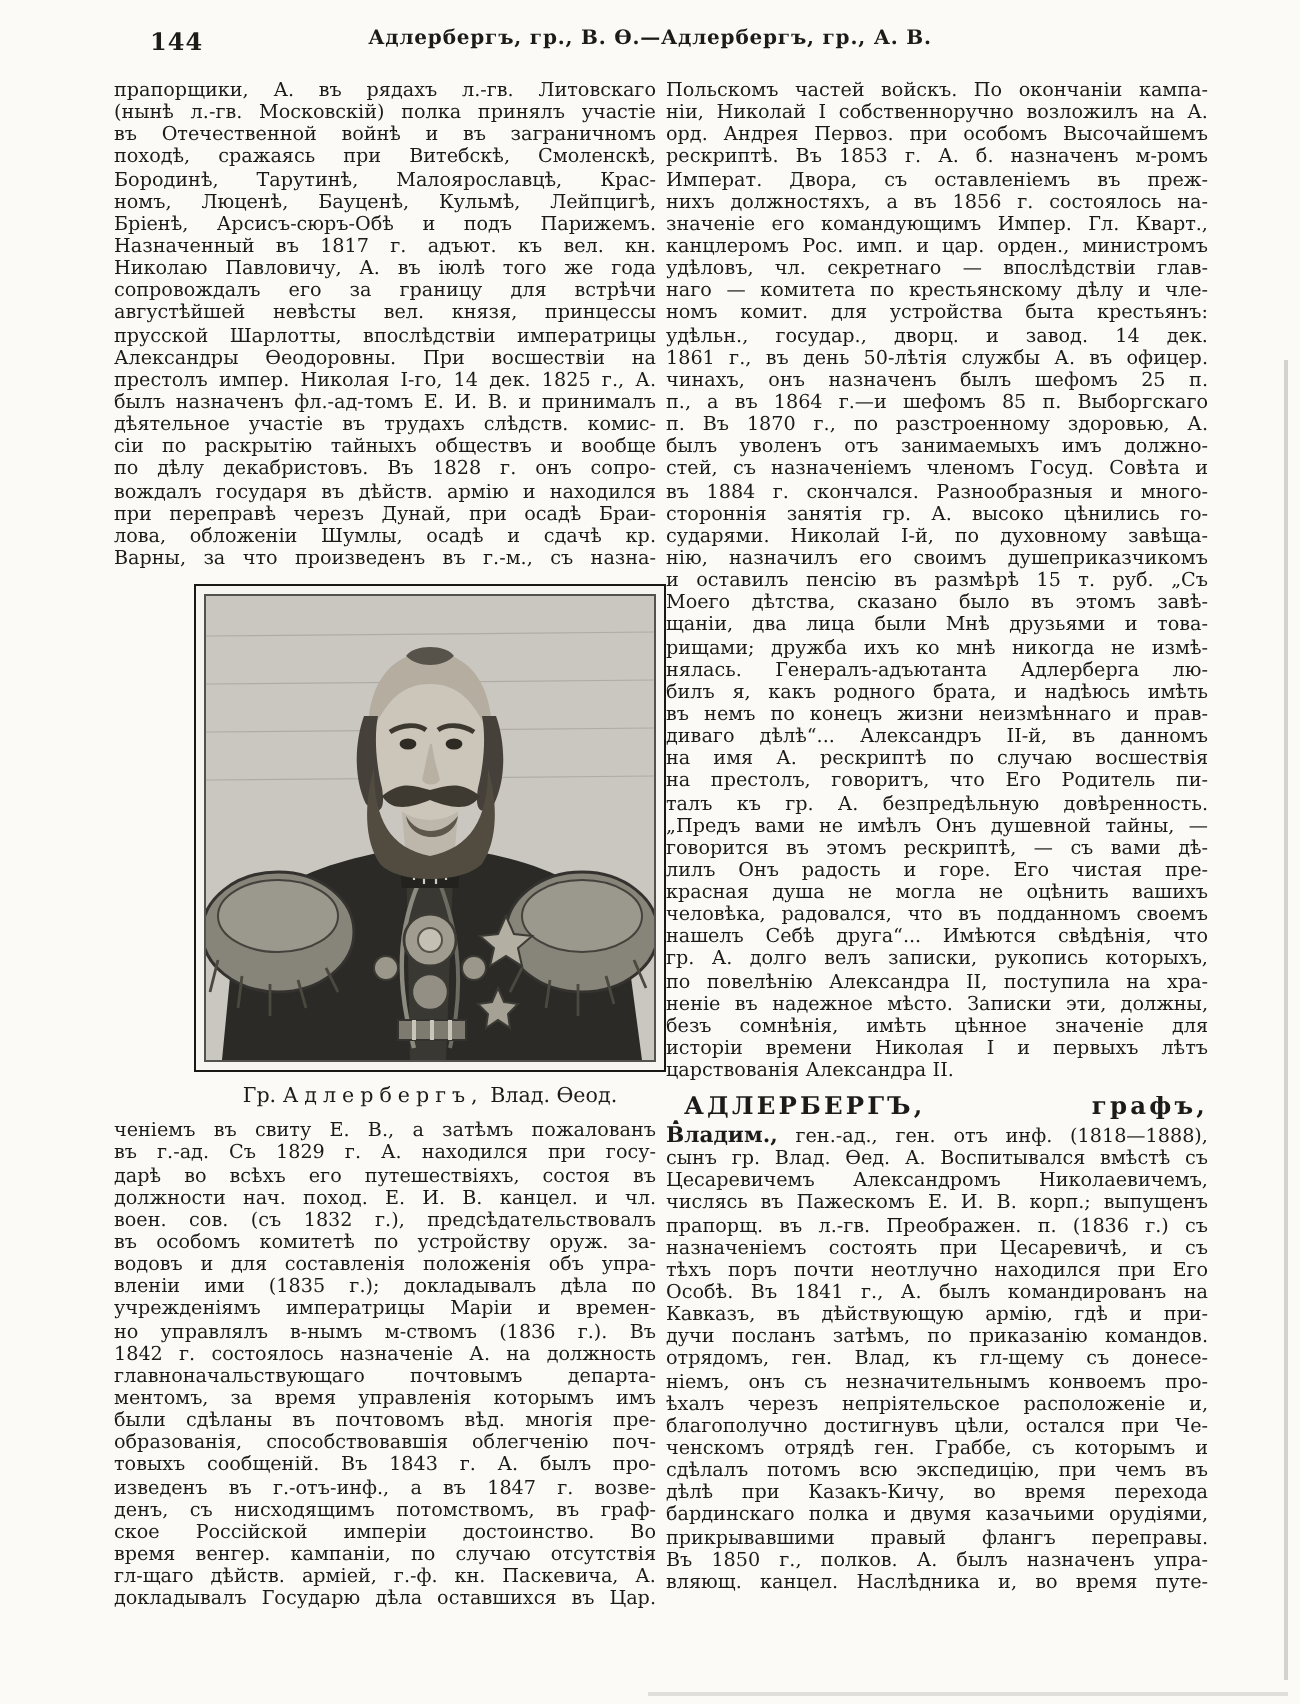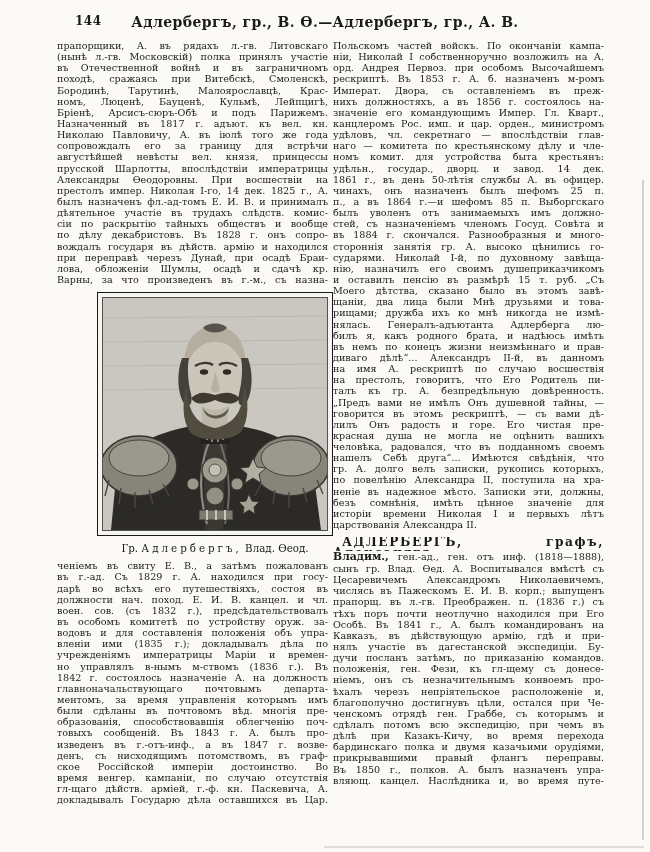--- a/index.html
+++ b/index.html
@@ -7,21 +7,21 @@
     width:650px;height:852px;position:relative;overflow:hidden;
     background:#fbfaf7;color:#1c1b19;
     font-family:"DejaVu Serif","Liberation Serif",serif;
   }
   .page-edge-r{position:absolute;right:6px;top:180px;width:2px;height:660px;background:#b9b7b2;opacity:.6;}
   .page-edge-b{position:absolute;right:6px;bottom:4px;width:320px;height:2px;background:#c4c2bd;opacity:.5;}
 
   .runhead{position:absolute;top:12px;left:0;width:522px;height:20px;}
   .pagenum{position:absolute;left:75px;top:2px;font-size:12px;font-weight:bold;letter-spacing:.5px;}
   .headtitle{position:absolute;left:0;width:650px;text-align:center;top:2px;
-    font-size:14px;font-weight:bold;letter-spacing:.4px;}
+    font-size:10px;font-weight:bold;letter-spacing:.4px;}
 
   .col{position:absolute;top:40px;width:271px;font-size:9.6px;line-height:11.15px;}
   .col-left{left:57px;}
   .col-right{left:333px;}
 
   .tl{height:11.15px;overflow:hidden;text-align:justify;text-align-last:justify;word-spacing:.2px;}
   .tl-left{text-align-last:left;}
 
   .figure-block{margin:7px 0 0 28px;width:236px;padding-left:12px;}
   .fig-frame{border:1.6px solid #181816;padding:4px;background:#f6f5f1;}
@@ -196,20 +196,21 @@
       <div class="tl">нихъ должностяхъ, а въ 1856 г. состоялось на-</div>
       <div class="tl">значеніе его командующимъ Импер. Гл. Кварт.,</div>
       <div class="tl">канцлеромъ Рос. имп. и цар. орден., министромъ</div>
       <div class="tl">удѣловъ, чл. секретнаго — впослѣдствіи глав-</div>
       <div class="tl">наго — комитета по крестьянскому дѣлу и чле-</div>
       <div class="tl">номъ комит. для устройства быта крестьянъ:</div>
       <div class="tl">удѣльн., государ., дворц. и завод. 14 дек.</div>
       <div class="tl">1861 г., въ день 50-лѣтія службы А. въ офицер.</div>
       <div class="tl">чинахъ, онъ назначенъ былъ шефомъ 25 п.</div>
       <div class="tl">п., а въ 1864 г.—и шефомъ 85 п. Выборгскаго</div>
+      <div class="tl">п. Въ 1870 г., по разстроенному здоровью, А.</div>
       <div class="tl">былъ уволенъ отъ занимаемыхъ имъ должно-</div>
       <div class="tl">стей, съ назначеніемъ членомъ Госуд. Совѣта и</div>
       <div class="tl">въ 1884 г. скончался. Разнообразныя и много-</div>
       <div class="tl">стороннія занятія гр. А. высоко цѣнились го-</div>
       <div class="tl">сударями. Николай I-й, по духовному завѣща-</div>
       <div class="tl">нію, назначилъ его своимъ душеприказчикомъ</div>
       <div class="tl">и оставилъ пенсію въ размѣрѣ 15 т. руб. „Съ</div>
       <div class="tl">Моего дѣтства, сказано было въ этомъ завѣ-</div>
       <div class="tl">щаніи, два лица были Мнѣ друзьями и това-</div>
       <div class="tl">рищами; дружба ихъ ко мнѣ никогда не измѣ-</div>
@@ -239,26 +240,26 @@
   </div>
   <div class="art-head2">
     <span class="b2">Владим.,</span>
     <span class="r2">ген.-ад., ген. отъ инф. (1818—1888),</span>
   </div>
   <div>
       <div class="tl">сынъ гр. Влад. Ѳед. А. Воспитывался вмѣстѣ съ</div>
       <div class="tl">Цесаревичемъ Александромъ Николаевичемъ,</div>
       <div class="tl">числясь въ Пажескомъ Е. И. В. корп.; выпущенъ</div>
       <div class="tl">прапорщ. въ л.-гв. Преображен. п. (1836 г.) съ</div>
+      <div class="tl">назначеніемъ состоять при Цесаревичѣ, и съ</div>
       <div class="tl">тѣхъ поръ почти неотлучно находился при Его</div>
       <div class="tl">Особѣ. Въ 1841 г., А. былъ командированъ на</div>
       <div class="tl">Кавказъ, въ дѣйствующую армію, гдѣ и при-</div>
-      <div class="tl">нялъ участіе въ дагестанской экспедиціи. Бу-</div>
       <div class="tl">дучи посланъ затѣмъ, по приказанію командов.</div>
-      <div class="tl">положенія, ген. Фези, къ гл-щему съ донесе-</div>
+      <div class="tl">отрядомъ, ген. Влад, къ гл-щему съ донесе-</div>
       <div class="tl">ніемъ, онъ съ незначительнымъ конвоемъ про-</div>
       <div class="tl">ѣхалъ черезъ непріятельское расположеніе и,</div>
       <div class="tl">благополучно достигнувъ цѣли, остался при Че-</div>
       <div class="tl">ченскомъ отрядѣ ген. Граббе, съ которымъ и</div>
       <div class="tl">сдѣлалъ потомъ всю экспедицію, при чемъ въ</div>
       <div class="tl">дѣлѣ при Казакъ-Кичу, во время перехода</div>
       <div class="tl">бардинскаго полка и двумя казачьими орудіями,</div>
       <div class="tl">прикрывавшими правый флангъ переправы.</div>
       <div class="tl">Въ 1850 г., полков. А. былъ назначенъ упра-</div>
       <div class="tl">вляющ. канцел. Наслѣдника и, во время путе-</div>

